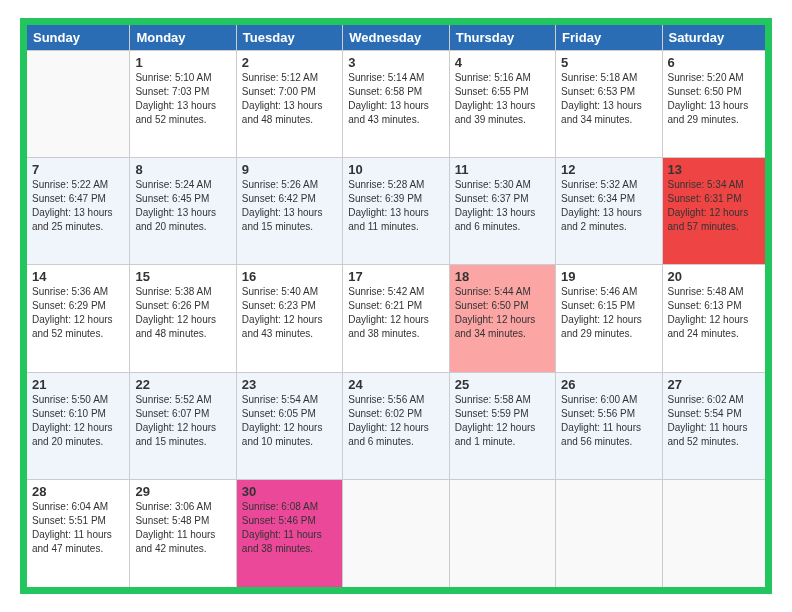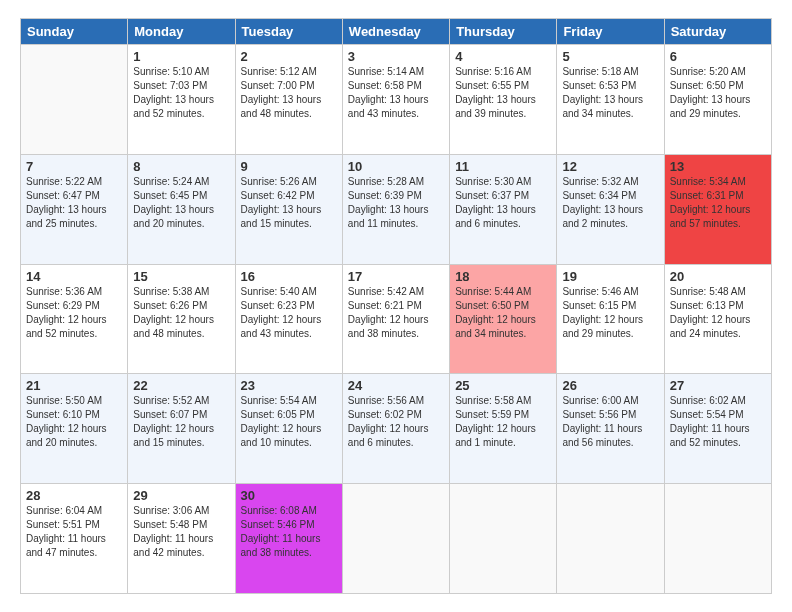--- a/index.html
+++ b/index.html
@@ -42,21 +42,21 @@
       font-weight: bold;
       color: #333;
       line-height: 1.1;
     }
     .subtitle {
       font-size: 16px;
       color: #555;
     }
     .calendar {
       flex: 1;
-      border: 1px solid #22c55e;
+      border: 7px solid #22c55e;
       border-collapse: collapse;
       width: 100%;
       table-layout: fixed;
     }
     .calendar th {
       background-color: #2a6db5;
       color: #fff;
       font-size: 13px;
       font-weight: bold;
       text-align: left;
@@ -319,21 +319,21 @@
 Daylight: 11 hours
 and 47 minutes.</div>
           </td>
           <td style="background-color: rgb(255, 255, 255);">
             <span class="day-num">29</span>
             <div class="cell-info" style="white-space: pre-line;">Sunrise: 3:06 AM
 Sunset: 5:48 PM
 Daylight: 11 hours
 and 42 minutes.</div>
           </td>
-          <td style="background-color: #d946ef;">
+          <td style="background-color: #ec4899;">
             <span class="day-num">30</span>
             <div class="cell-info" style="white-space: pre-line;">Sunrise: 6:08 AM
 Sunset: 5:46 PM
 Daylight: 11 hours
 and 38 minutes.</div>
           </td>
           <td class="empty-cell" style="background-color: rgb(249, 249, 249);"></td>
           <td class="empty-cell" style="background-color: rgb(249, 249, 249);"></td>
           <td class="empty-cell" style="background-color: rgb(249, 249, 249);"></td>
           <td class="empty-cell" style="background-color: rgb(249, 249, 249);"></td>

